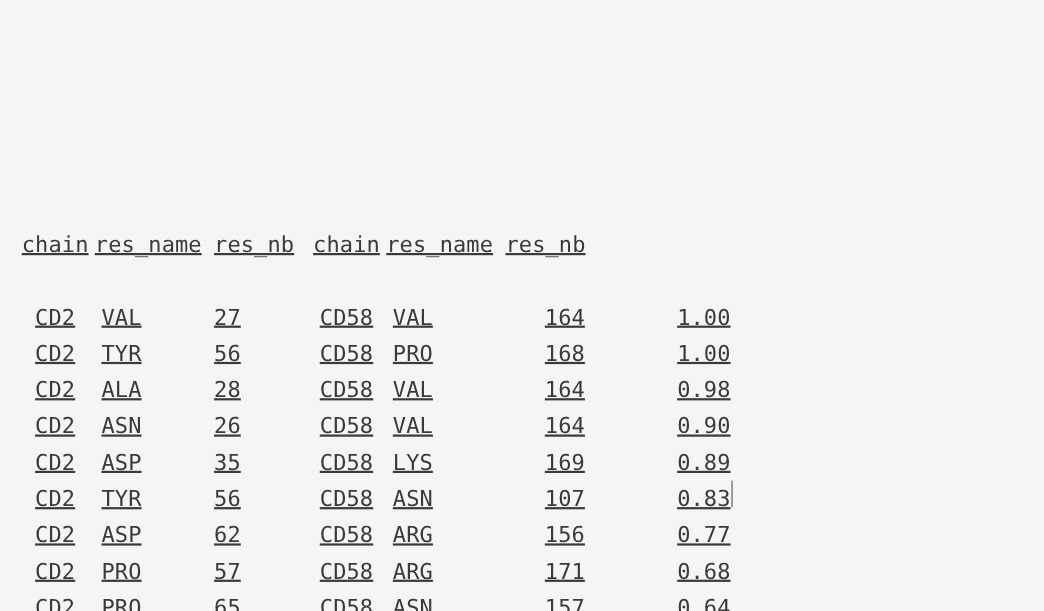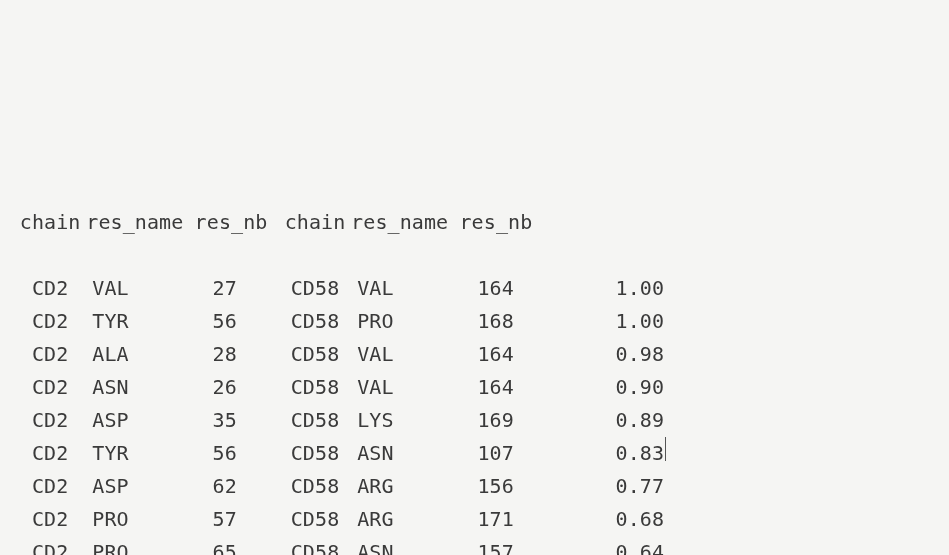--- a/index.html
+++ b/index.html
@@ -8,27 +8,28 @@
       font-family: "Menlo", "Consolas", "DejaVu Sans Mono", "Courier New", monospace;
       font-size: 20px;
       line-height: 1.65;
       color: #3a3a3a;
       background: #f5f5f3;
       white-space: pre;
       letter-spacing: 0.1px;
     }
     .row {
       display: flex;
+      text-decoration: underline;
     }
     .c1 { width: 6ch; text-align: center; }
     .c2 { width: 9ch; text-align: left; padding-left: 0.5ch; box-sizing: border-box;}
-    .c3 { width: 7ch; text-align: center; padding-right: 2ch; box-sizing: border-box; }
+    .c3 { width: 7ch; text-align: left; padding-right: 2ch; box-sizing: border-box; }
     .c4 { width: 6ch; text-align: center; }
     .c5 { width: 9ch; text-align: left; padding-left: 0.5ch; box-sizing: border-box;}
-    .c6 { width: 7ch; text-align: center; padding-right: 1ch; box-sizing: border-box;}
+    .c6 { width: 7ch; text-align: right; padding-right: 1ch; box-sizing: border-box;}
     .c7 { width: 10ch; text-align: right; }
     .hdr .c2 { padding-left: 0; }
     .hdr .c3 { text-align: left; padding-right:0;}
     .hdr .c5 { padding-left: 0; }
     .hdr .c6 { text-align: left; padding-right:0;}
     .cursor {
       display: inline-block;
       width: 0;
       border-right: 1px solid #555;
       height: 1.2em;

